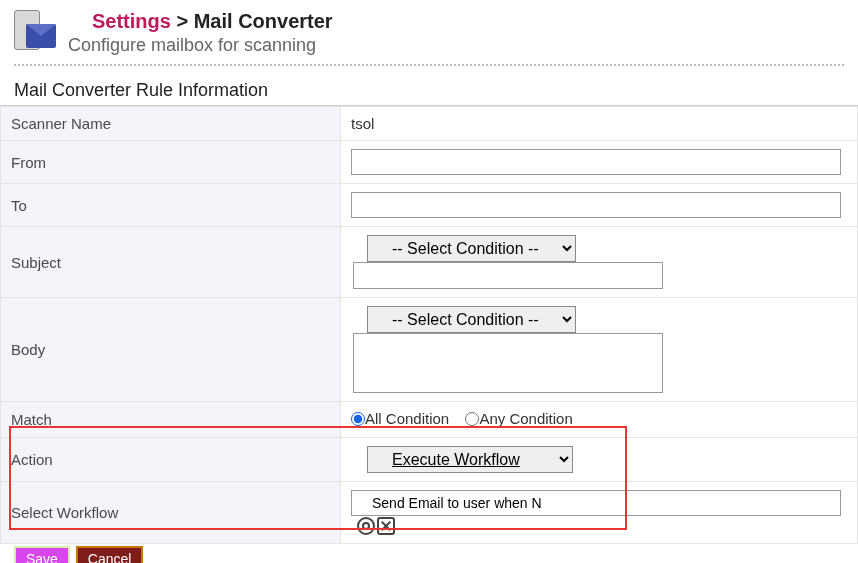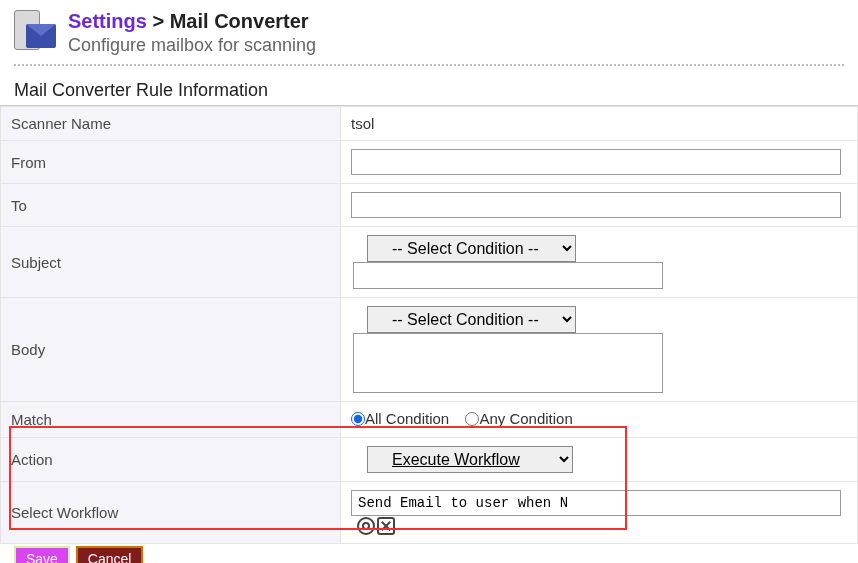--- a/index.html
+++ b/index.html
@@ -3,29 +3,29 @@
 <meta charset="utf-8">
 <style>
   * { box-sizing: border-box; margin: 0; padding: 0; }
   body { font-family: -apple-system, "Segoe UI", Arial, sans-serif; font-size: 14px; color: #333; background: #fff; width: 858px; }
   .header { display: flex; align-items: flex-start; padding: 10px 14px 8px 14px; }
   .header-icon { width: 44px; height: 44px; margin-right: 10px; position: relative; flex-shrink: 0; }
   .tower { position: absolute; left: 0; top: 0; width: 26px; height: 40px; background: #d9d9d9; border: 1px solid #888; border-radius: 3px; }
   .envelope { position: absolute; left: 12px; top: 14px; width: 30px; height: 24px; background: #3a4da8; border-radius: 2px; }
   .envelope::before { content: ""; position: absolute; left: 0; top: 0; width: 0; height: 0; border-left: 15px solid transparent; border-right: 15px solid transparent; border-top: 12px solid #5d6fc7; }
   .title-line { font-size: 20px; font-weight: 600; color: #222; }
-  .title-line a { color: #6d28d9; text-decoration: none; }
+  .title-line a { color: #be185d; text-decoration: none; margin-left: 24px; }
   .subtitle { font-size: 18px; color: #666; margin-top: 2px; }
   .dotted { border-bottom: 2px dotted #bbb; margin: 0 14px 14px 14px; }
   .section-title { font-size: 18px; color: #222; padding: 0 14px 4px 14px; border-bottom: 1px solid #ccc; margin-bottom: 0; }
   table.form { width: 100%; border-collapse: collapse; }
   table.form td { border: 1px solid #e4e4e4; padding: 8px 10px; font-size: 15px; vertical-align: middle; }
   table.form td.label { width: 340px; background: #f4f4fa; color: #4a4a4a; }
   table.form td.field { background: #fff; }
-  td.field input[type=text] { width: 100%; max-width: 490px; padding: 4px 6px; border: 1px solid #999; font-size: 14px; font-family: Liberation Mono, monospace; }
+  td.field input[type=text] { width: 100%; max-width: 490px; padding: 4px 20px; border: 1px solid #999; font-size: 14px; font-family: Liberation Sans, sans-serif; }
   td.field select { padding: 3px 20px; border: 1px solid #888; font-size: 16px; font-family: inherit; margin-left: 16px; }
   td.body-row { height: 70px; }
   .radio-wrap { display: inline-flex; align-items: center; margin-right: 12px; font-size: 15px; }
   .radio-wrap input { accent-color: #1565e6; width: 14px; height: 14px; }
   .highlight-box { position: absolute; border: 2px solid #e33; pointer-events: none; }
   .container { position: relative; }
   .action-select { width: 206px; text-decoration: underline; }
   .wf-input { width: 210px; }
   .icon-btns { display: inline-flex; align-items: center; gap: 2px; margin-left: 6px; vertical-align: middle; }
   .icon-circle { width: 18px; height: 18px; border: 2px solid #444; border-radius: 50%; display: inline-flex; align-items: center; justify-content: center; cursor: pointer; }

